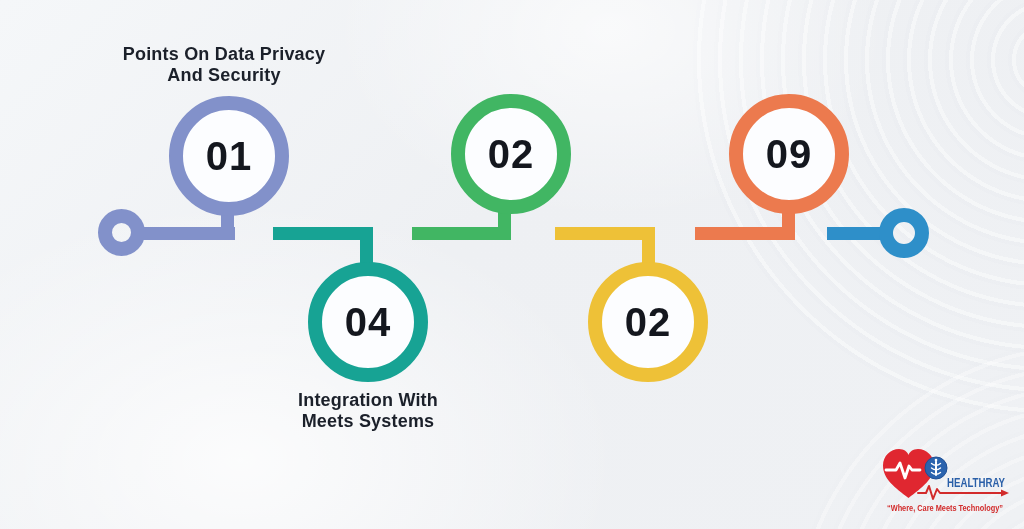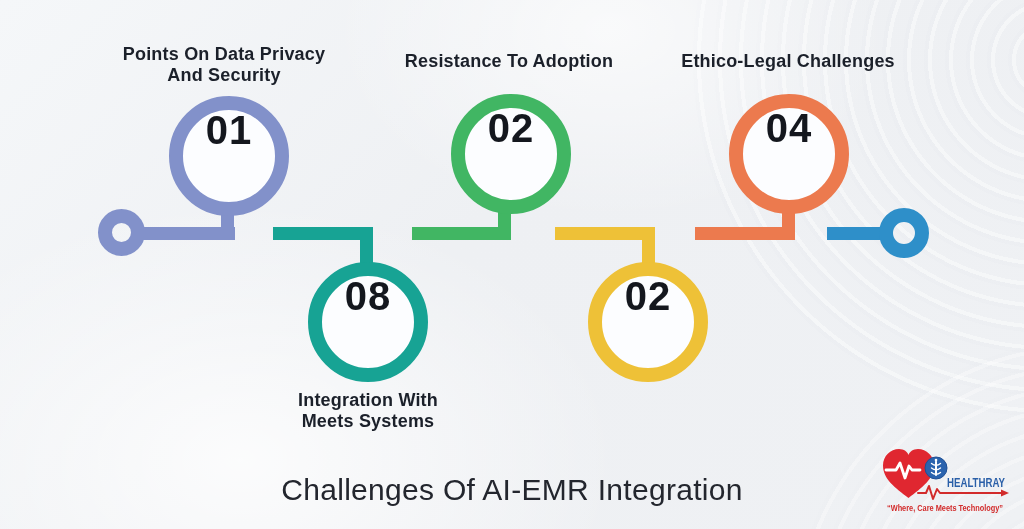--- a/index.html
+++ b/index.html
@@ -26,21 +26,21 @@
     background:radial-gradient(ellipse closest-side,rgba(255,255,255,.65),rgba(255,255,255,0));
   }
   
   .seg{position:absolute;height:13px;background:#999;}
   .stem{position:absolute;width:13px;background:#999;}
   .cap{position:absolute;border-radius:50%;box-sizing:border-box;border:14px solid #999;background:transparent;}
   
   .circle{
     position:absolute;width:120px;height:120px;border-radius:50%;
     border:14px solid #999;background:#fcfdff;box-sizing:border-box;
-    display:flex;justify-content:center;
+    display:flex;align-items:center;justify-content:center;
   }
   .num{font-weight:800;font-size:40px;line-height:1;color:#14171e;letter-spacing:1px;}
   .lbl{
     position:absolute;width:260px;text-align:center;white-space:pre-line;
     font-weight:700;font-size:18px;line-height:21px;color:#1b202a;letter-spacing:.2px;
   }
   .title{
     position:absolute;left:0;right:0;top:473px;text-align:center;
     font-weight:500;font-size:30px;color:#23262e;letter-spacing:.3px;
   }
@@ -75,40 +75,37 @@
   <div class="seg" style="left: 827px; top: 227px; width: 56px; background: rgb(46, 143, 201);"></div>
   <div class="cap" style="left: 879px; top: 208px; width: 50px; height: 50px; border-color: rgb(46, 143, 201);"></div>
 
   <div class="lbl" style="left:94px;top:44px;">Points On Data Privacy
 And Security</div>
   <div class="circle" style="left: 169px; top: 96px; border-color: rgb(130, 145, 202);">
     <span class="num">01</span>
   </div>
 
   <div class="circle" style="left: 308px; top: 262px; border-color: rgb(23, 163, 148);">
-    <span class="num">08</span>
+    <span class="num">04</span>
   </div>
   <div class="lbl" style="left:238px;top:390px;">Integration With
 Meets Systems</div>
 
-  <div class="lbl" style="left:379px;top:51px;">Resistance To Adoption</div>
   <div class="circle" style="left: 451px; top: 94px; border-color: rgb(65, 182, 99);">
     <span class="num">02</span>
   </div>
 
   <div class="circle" style="left: 588px; top: 262px; border-color: rgb(238, 193, 55);">
     <span class="num">02</span>
   </div>
 
-  <div class="lbl" style="left:658px;top:51px;">Ethico-Legal Challenges</div>
   <div class="circle" style="left: 729px; top: 94px; border-color: rgb(236, 122, 78);">
-    <span class="num">04</span>
+    <span class="num">09</span>
   </div>
 
-  <div class="title">Challenges Of AI-EMR Integration</div>
 
   <svg class="logo" viewBox="0 0 136 76" aria-hidden="true">
     <path d="M32.5 56 C 19 45.5 7 37 7 23.5 C 7 14 14.5 7 23 7 C 28 7 31.5 9.8 32.5 13 C 33.5 9.8 37 7 42 7 C 50.5 7 58 14 58 23.5 C 58 37 46 45.5 32.5 56 Z" fill="#e02730"></path>
     <polyline points="10,28 20,28 24,21 29,36 33,24 36,28 44,28" fill="none" stroke="#ffffff" stroke-width="2.8" stroke-linejoin="round" stroke-linecap="round"></polyline>
     <circle cx="60" cy="26" r="11" stroke="#1f4f94" stroke-width="1" fill="#2a63ae"></circle>
     <g stroke="#ffffff" fill="none" stroke-linecap="round">
       <circle cx="60" cy="18" r="1.3" fill="#ffffff" stroke="none"></circle>
       <line x1="60" y1="19.5" x2="60" y2="33" stroke-width="2"></line>
       <path d="M55.5 21.5 Q60 25 64.5 21.5" stroke-width="1.4"></path>
       <path d="M55.5 26 Q60 29.5 64.5 26" stroke-width="1.4"></path>

